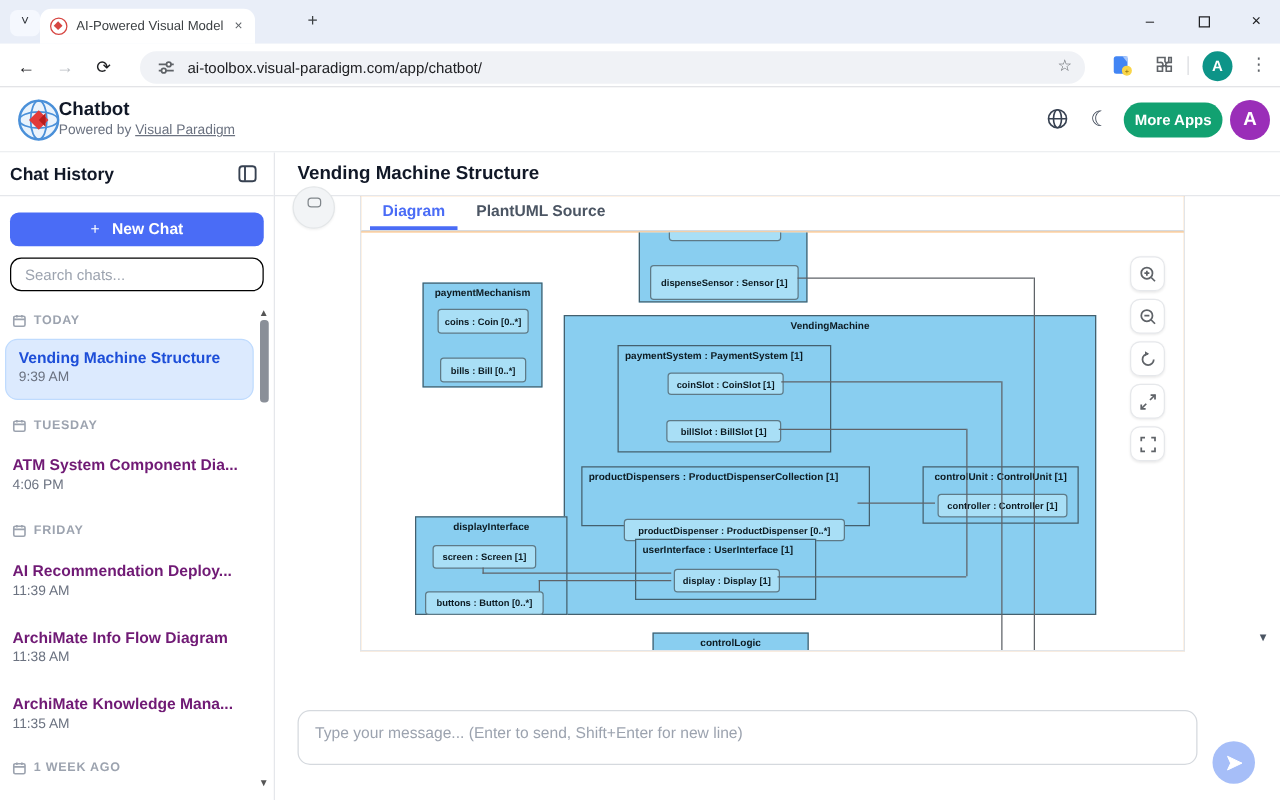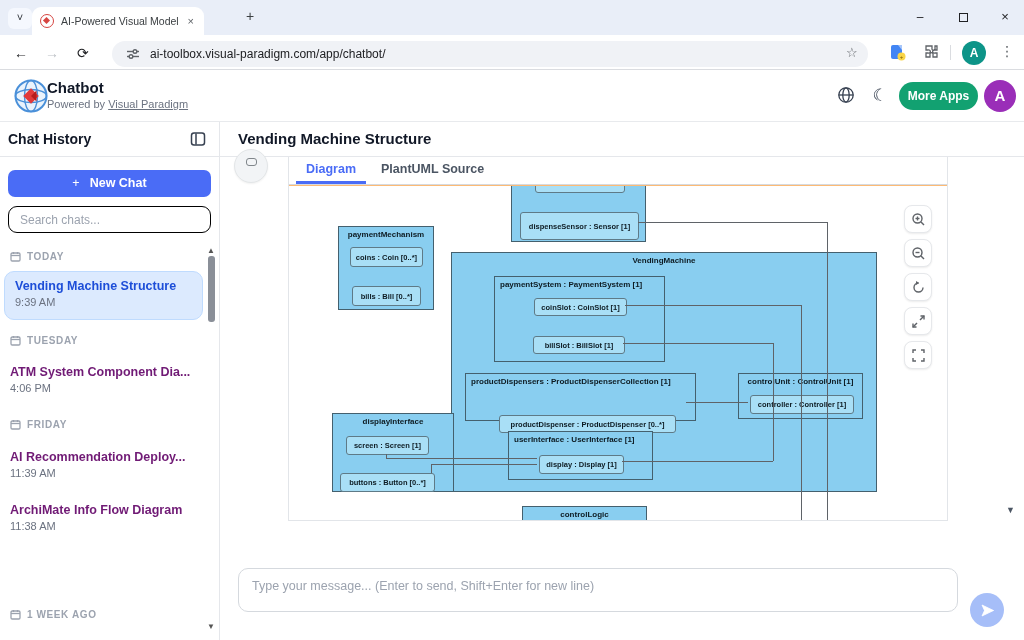--- a/index.html
+++ b/index.html
@@ -218,20 +218,24 @@
       <span>FRIDAY</span>
     </div>
     <div class="chat-item" style="top:328px;">
       <div class="t">AI Recommendation Deploy...</div>
       <div class="tm">11:39 AM</div>
     </div>
     <div class="chat-item" style="top:381px;">
       <div class="t">ArchiMate Info Flow Diagram</div>
       <div class="tm">11:38 AM</div>
     </div>
+    <div class="chat-item" style="top:434px;">
+      <div class="t">ArchiMate Knowledge Mana...</div>
+      <div class="tm">11:35 AM</div>
+    </div>
 
     <div class="sec-label" style="top:487px;">
       <svg width="11" height="11" viewBox="0 0 11 11">
           <rect x="1" y="2" width="9" height="8" rx="1.2" fill="none" stroke="#9CA3AF" stroke-width="1.3"></rect>
           <line x1="1" y1="4.5" x2="10" y2="4.5" stroke="#9CA3AF" stroke-width="1.3"></line>
           <line x1="3.5" y1="1" x2="3.5" y2="3" stroke="#9CA3AF" stroke-width="1.3"></line>
           <line x1="7.5" y1="1" x2="7.5" y2="3" stroke="#9CA3AF" stroke-width="1.3"></line>
         </svg>
       <span>1 WEEK AGO</span>
     </div>

